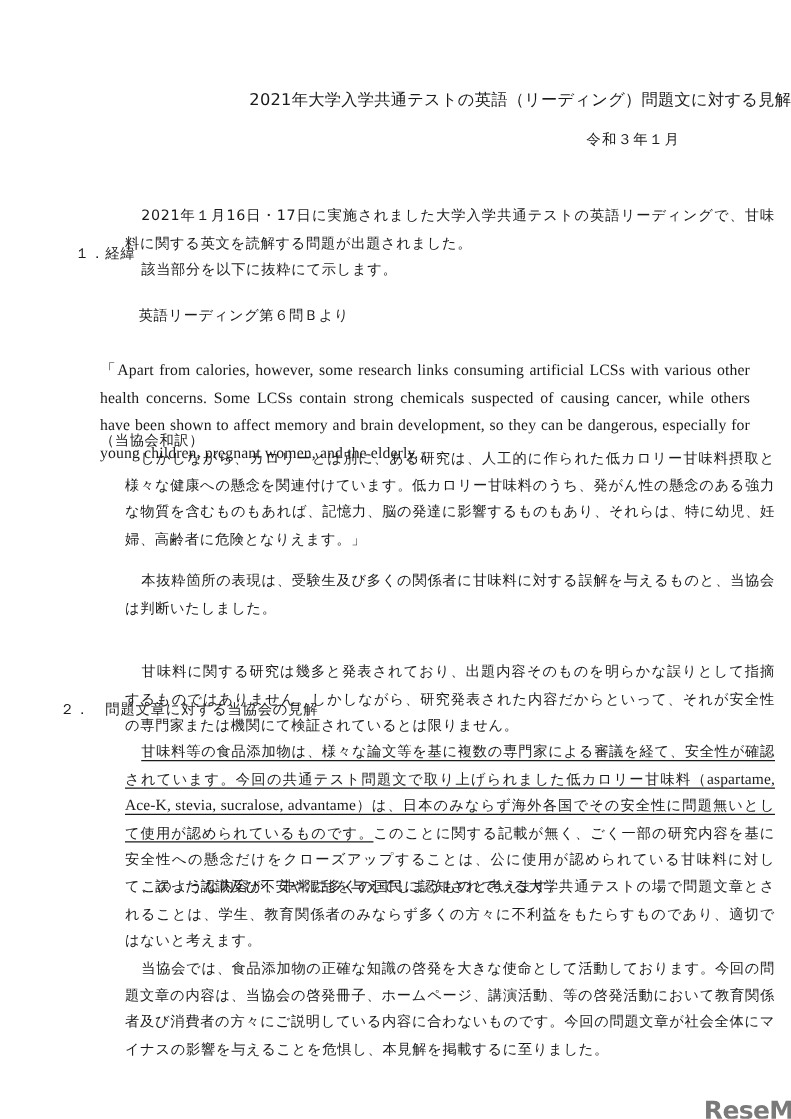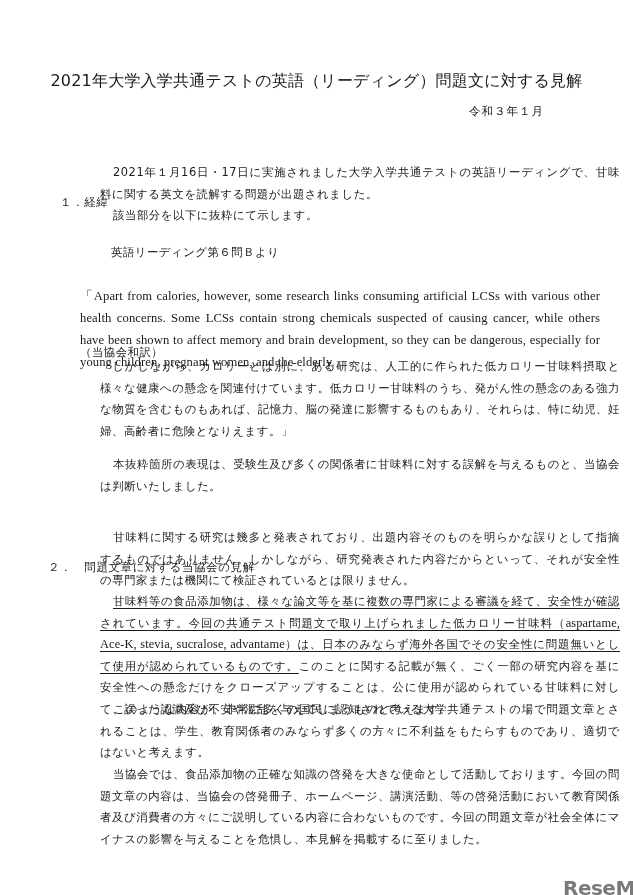--- a/index.html
+++ b/index.html
@@ -3,22 +3,22 @@
   <meta charset="utf-8">
   <style>
     html, body { margin: 0; padding: 0; background: #ffffff; }
     body {
       width: 633px; height: 895px; position: relative; overflow: hidden;
       font-family: "DejaVu Sans", "Liberation Sans", sans-serif;
       color: #1a1a1a;
     }
     .doc { position: absolute; left: 0; top: 0; width: 633px; height: 895px; }
     .title {
-      position: absolute; top: 71px; left: 0; width: 633px; text-align: center;
-      font-size: 16px; letter-spacing: 0.2px;
+      position: absolute; top: 71px; left: 0; width: 633px; text-align: right;
+      font-size: 13px; letter-spacing: 0.2px;
     }
     .date {
       position: absolute; top: 104px; left: 469px; font-size: 11.5px; letter-spacing: 1px;
     }
     .org {
       position: absolute; top: 124px; left: 381px; font-size: 11.5px; letter-spacing: 1px;
     }
     .section-head {
       position: absolute; font-size: 11.5px; letter-spacing: 0.6px; margin-top: 44px;
     }

